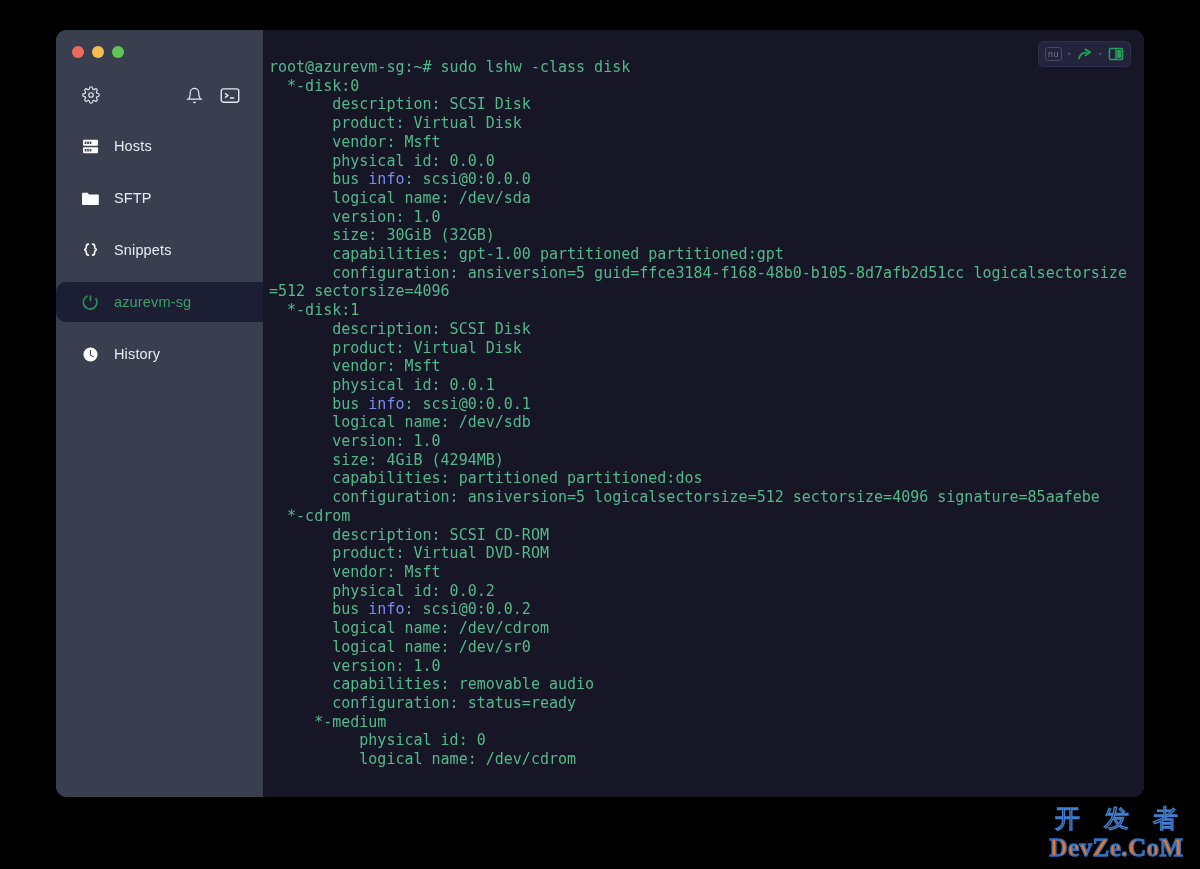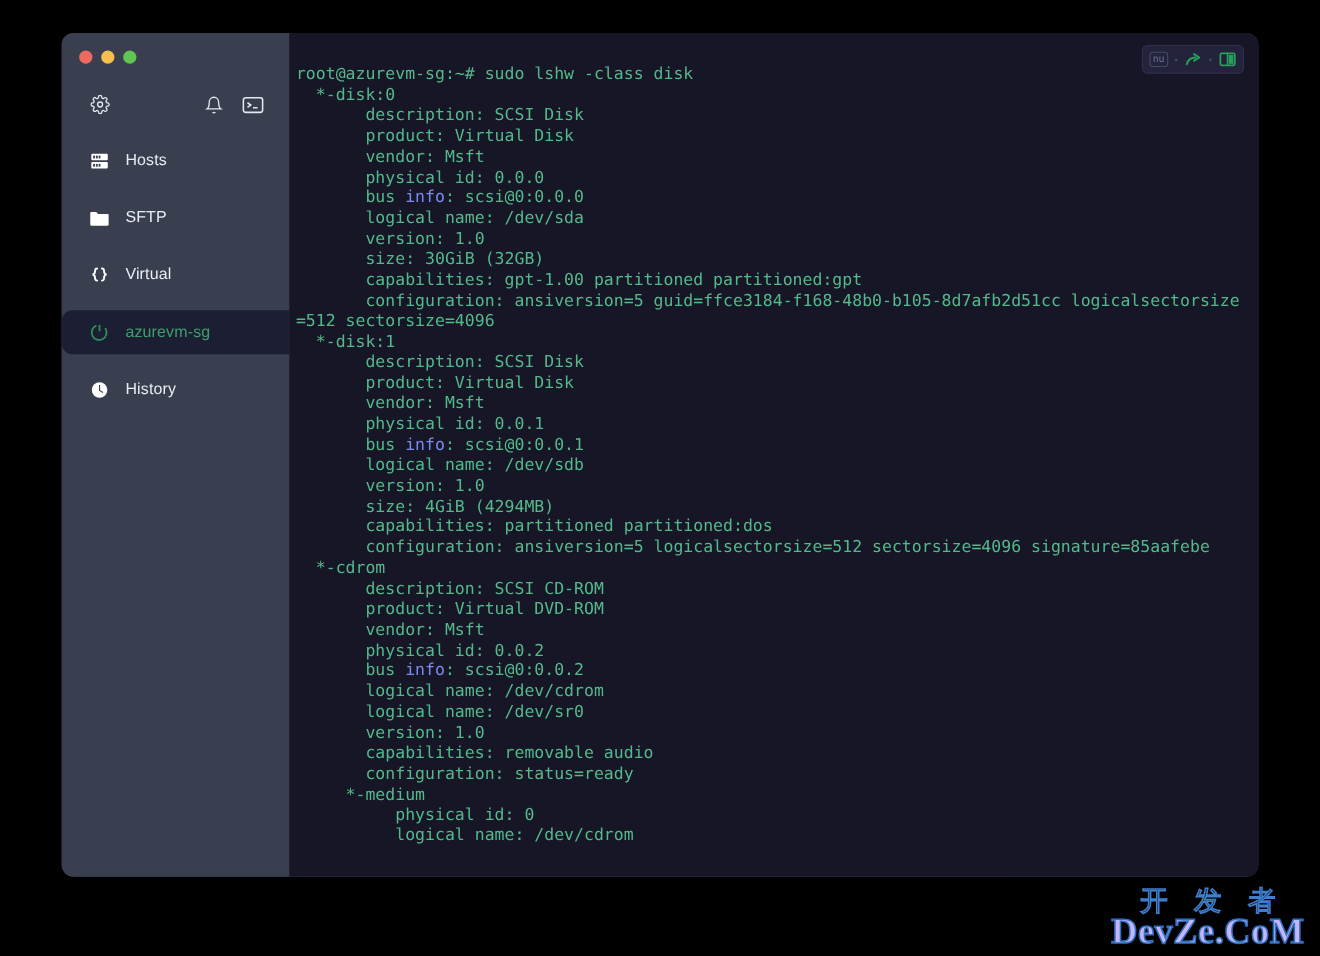--- a/index.html
+++ b/index.html
@@ -211,23 +211,23 @@
     font-size: 25px;
     letter-spacing: 8px;
     color: #0b0f18;
     -webkit-text-stroke: 1.4px #3f7fd0;
     line-height: 30px;
     padding-left: 8px;
   }
   #wm-en {
     font-family: "Liberation Serif", serif;
     font-weight: bold;
-    font-size: 33px;
+    font-size: 25px;
     letter-spacing: 0.5px;
-    color: #c4b5fd;
+    color: #f97316;
     -webkit-text-stroke: 1.4px #2f6fc0;
     line-height: 27px;
   }
 </style>
 </head>
 <body>
 
 <div id="app-window">
 
   <div id="sidebar">
@@ -289,21 +289,21 @@
       </div>
 
 
       <div class="nav-item spaced">
         <span class="nav-icon">
           <svg width="17" height="16" viewBox="0 0 18 18" fill="none" stroke="currentColor" stroke-width="1.9" stroke-linecap="round">
             <path d="M6.6 2.3c-2 0-2.2 1.2-2.2 2.6 0 1.6-.3 2.8-1.7 3.2v.8c1.4.4 1.7 1.6 1.7 3.2 0 1.4.2 2.6 2.2 2.6"></path>
             <path d="M11.4 2.3c2 0 2.2 1.2 2.2 2.6 0 1.6.3 2.8 1.7 3.2v.8c-1.4.4-1.7 1.6-1.7 3.2 0 1.4-.2 2.6-2.2 2.6"></path>
           </svg>
         </span>
-        <span>Virtual</span>
+        <span>Snippets</span>
       </div>
 
       <div class="nav-item active spaced">
         <span class="nav-icon">
           <svg width="17" height="17" viewBox="0 0 20 20" fill="none" stroke="currentColor" stroke-width="1.9" stroke-linecap="round">
             <path d="M16.4 5.6A8 8 0 1 1 6 2.6"></path>
             <path d="M10 2.5v5.2"></path>
           </svg>
         </span>
         <span>azurevm-sg</span>

